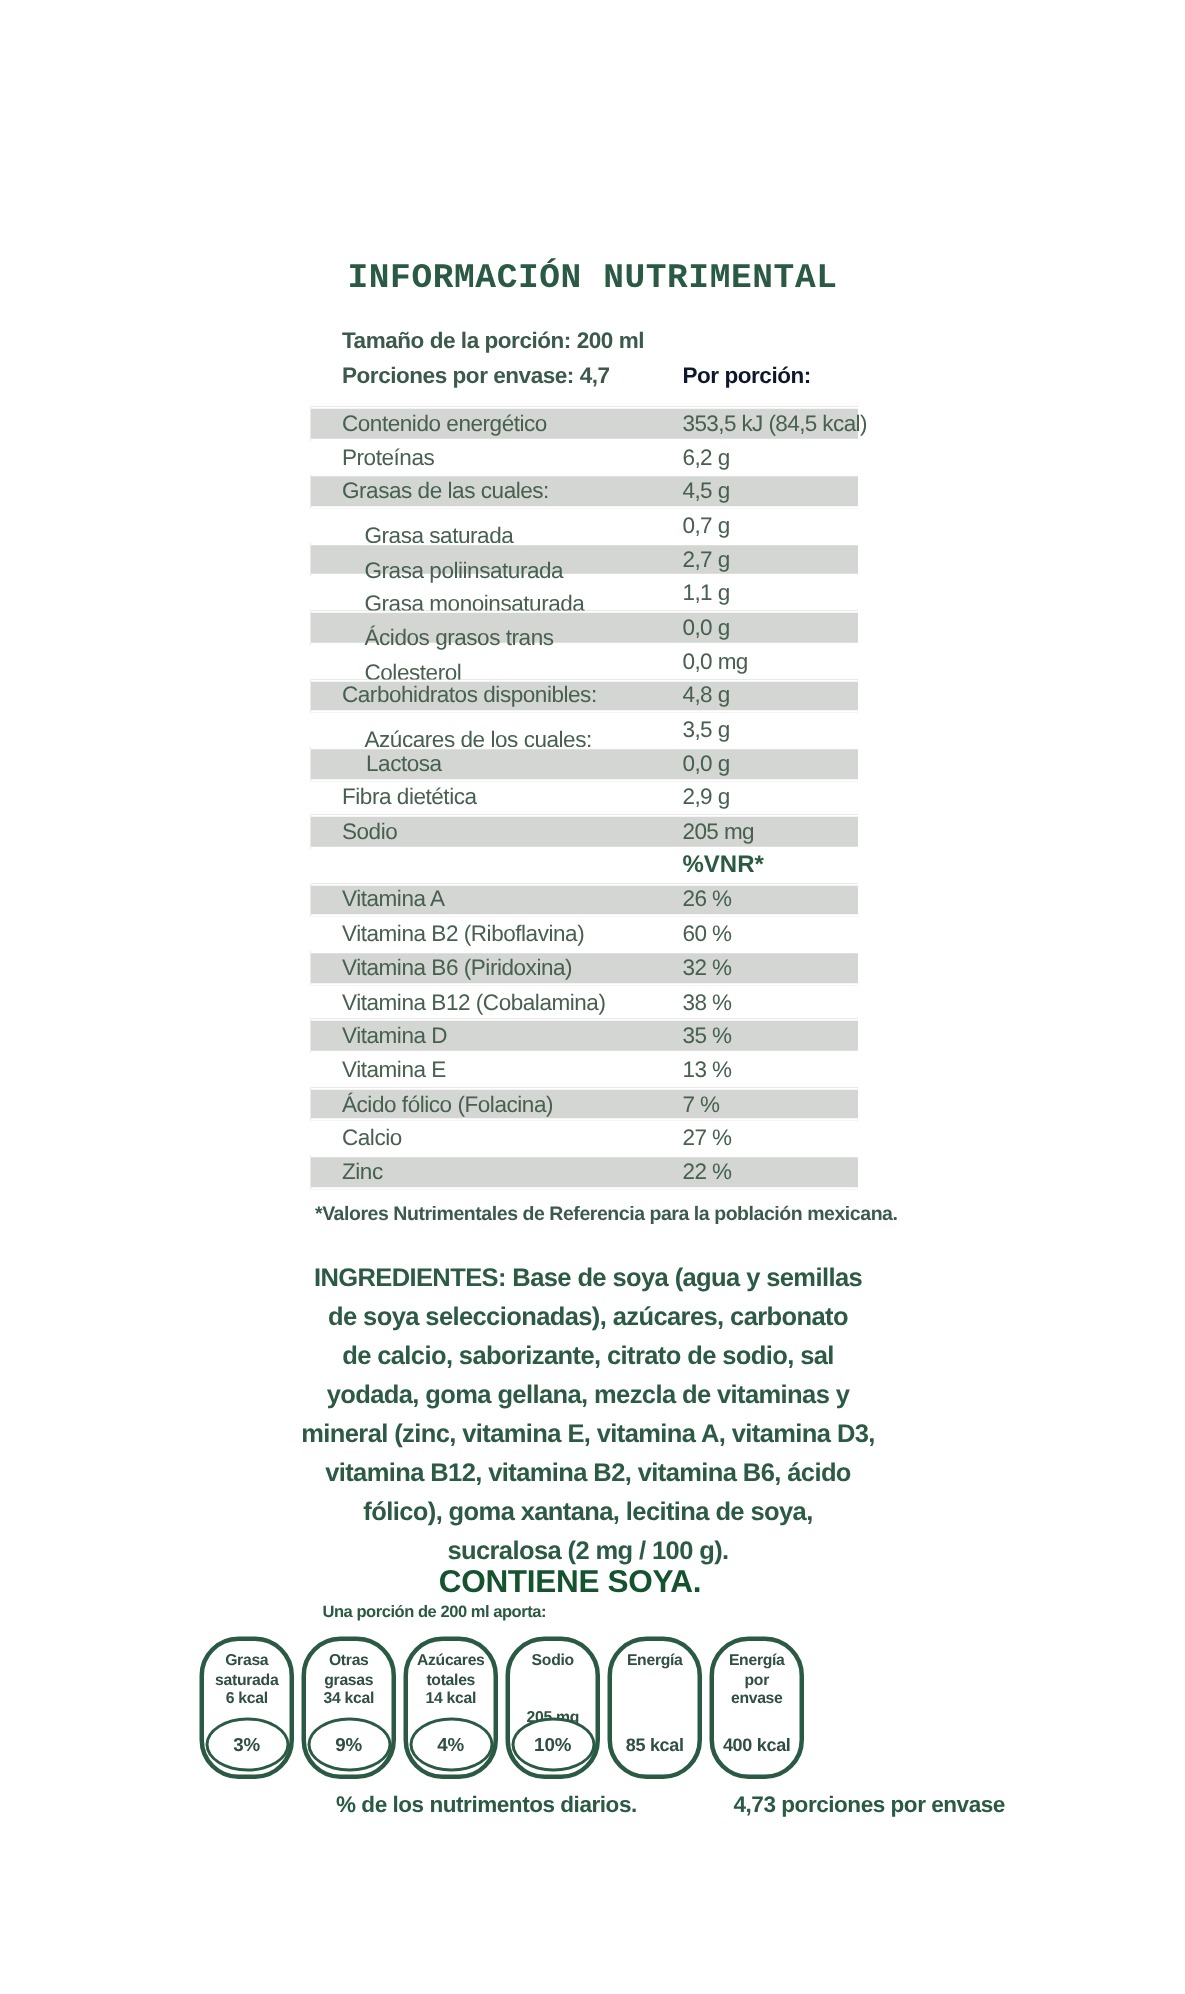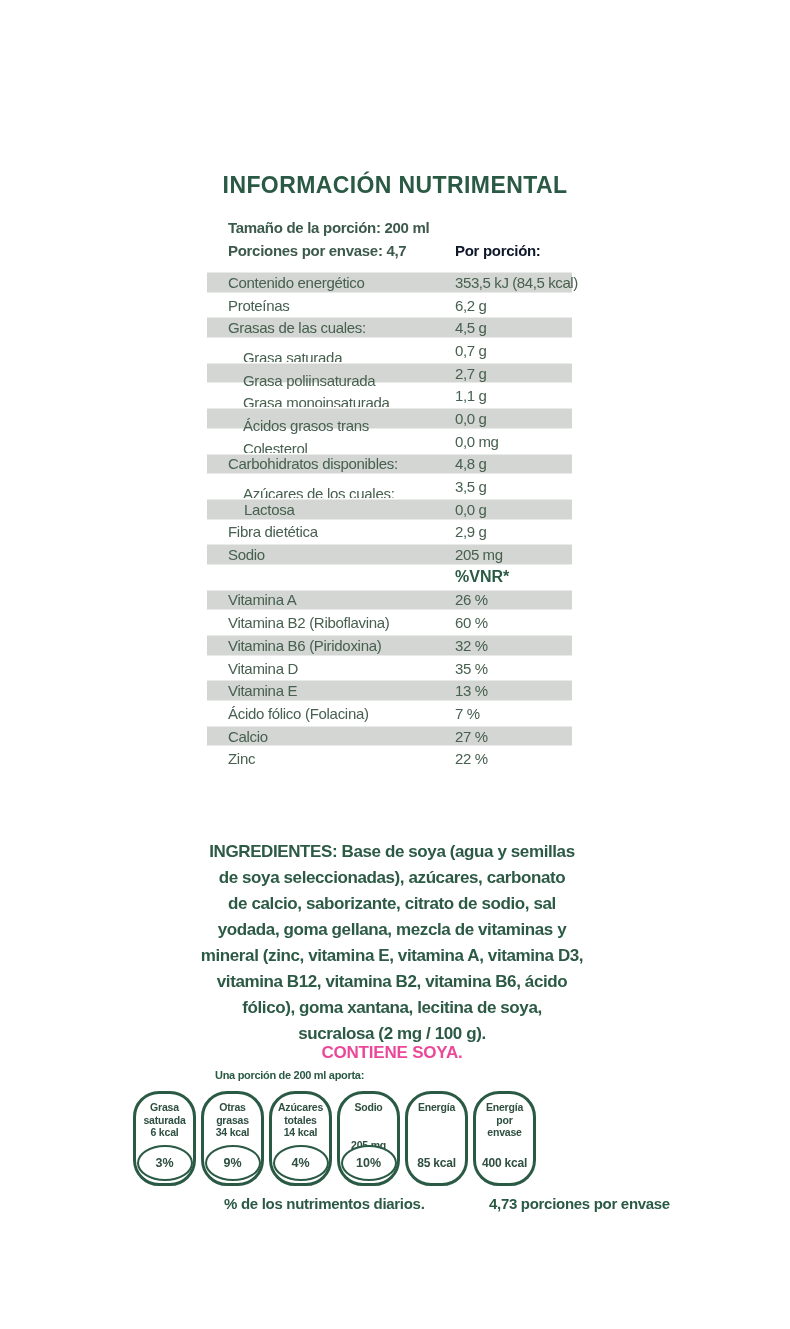--- a/index.html
+++ b/index.html
@@ -7,21 +7,21 @@
     --ttext:#47604f;
     --shade:#d3d6d2;
   }
   html,body{margin:0;padding:0;background:#ffffff;}
   .page{
     position:relative;width:790px;height:1329px;background:#ffffff;overflow:hidden;
     font-family:"Liberation Sans","DejaVu Sans",sans-serif;
   }
   .title{
     position:absolute;left:0;top:172px;width:790px;text-align:center;
-    font-size:23px;font-weight:700;letter-spacing:.4px;color:var(--green);
+    font-size:23px;font-weight:700;letter-spacing:.4px;color:var(--green);font-family:Liberation Mono, monospace;
   }
   .serving-size{position:absolute;left:228px;top:219px;font-size:15px;font-weight:700;letter-spacing:-.3px;color:#3c5a4c;}
   .servings-per{position:absolute;left:228px;top:242px;font-size:15px;font-weight:700;letter-spacing:-.3px;color:#3c5a4c;}
   .per-portion{position:absolute;left:455px;top:242px;font-size:15px;font-weight:700;letter-spacing:-.3px;color:#0f172a;}
 
   .ntable{position:absolute;left:207px;top:271px;width:365px;}
   .trow{position:relative;height:22.7px;display:flex;align-items:center;
     font-size:15px;letter-spacing:-.3px;color:var(--ttext);box-sizing:border-box;}
   .trow:nth-child(odd){background:var(--shade);
     box-shadow:inset 0 1.5px 0 #fff, inset 0 -1.5px 0 #fff;}
@@ -33,22 +33,22 @@
 
   .footnote{position:absolute;left:210px;top:801px;font-size:13px;font-weight:700;
     letter-spacing:-.3px;color:#3c5a4c;}
 
   .ingredients{
     position:absolute;left:152px;top:839px;width:480px;text-align:center;
     white-space:pre-line;font-size:17px;font-weight:700;line-height:26px;
     letter-spacing:-.4px;color:#2c5a45;
   }
   .contains{
-    position:absolute;left:152px;top:1043px;width:480px;text-align:center;
-    font-size:17px;font-weight:700;letter-spacing:-.2px;color:#ec4899;
+    position:absolute;left:140px;top:1043px;width:480px;text-align:center;
+    font-size:21px;font-weight:700;letter-spacing:-.2px;color:#14532d;
   }
   .gda-heading{position:absolute;left:215px;top:1069px;font-size:11px;font-weight:700;
     letter-spacing:-.3px;color:var(--green);}
 
   .badges{position:absolute;left:133px;top:1091px;display:flex;gap:5px;}
   .badge{position:relative;width:63px;height:95px;box-sizing:border-box;
     border:3px solid var(--green);border-radius:26px;background:#fff;}
   .badge-top{position:absolute;top:7px;left:-3px;right:-3px;text-align:center;
     font-size:10.5px;font-weight:700;line-height:12.5px;letter-spacing:-.2px;
     white-space:pre-line;color:#2f4f41;}
@@ -137,20 +137,24 @@
       </div>
       <div class="trow indent0">
         <span class="tlabel">Vitamina B2 (Riboflavina)</span>
         <span class="tvalue">60 %</span>
       </div>
       <div class="trow indent0">
         <span class="tlabel">Vitamina B6 (Piridoxina)</span>
         <span class="tvalue">32 %</span>
       </div>
       <div class="trow indent0">
+        <span class="tlabel">Vitamina B12 (Cobalamina)</span>
+        <span class="tvalue">38 %</span>
+      </div>
+      <div class="trow indent0">
         <span class="tlabel">Vitamina D</span>
         <span class="tvalue">35 %</span>
       </div>
       <div class="trow indent0">
         <span class="tlabel">Vitamina E</span>
         <span class="tvalue">13 %</span>
       </div>
       <div class="trow indent0">
         <span class="tlabel">Ácido fólico (Folacina)</span>
         <span class="tvalue">7 %</span>
@@ -158,20 +162,21 @@
       <div class="trow indent0">
         <span class="tlabel">Calcio</span>
         <span class="tvalue">27 %</span>
       </div>
       <div class="trow indent0">
         <span class="tlabel">Zinc</span>
         <span class="tvalue">22 %</span>
       </div>
     </div>
 
+  <div class="footnote">*Valores Nutrimentales de Referencia para la población mexicana.</div>
 
   <div class="ingredients">INGREDIENTES: Base de soya (agua y semillas
 de soya seleccionadas), azúcares, carbonato
 de calcio, saborizante, citrato de sodio, sal
 yodada, goma gellana, mezcla de vitaminas y
 mineral (zinc, vitamina E, vitamina A, vitamina D3,
 vitamina B12, vitamina B2, vitamina B6, ácido
 fólico), goma xantana, lecitina de soya,
 sucralosa (2 mg / 100 g).</div>
   <div class="contains">CONTIENE SOYA.</div>

